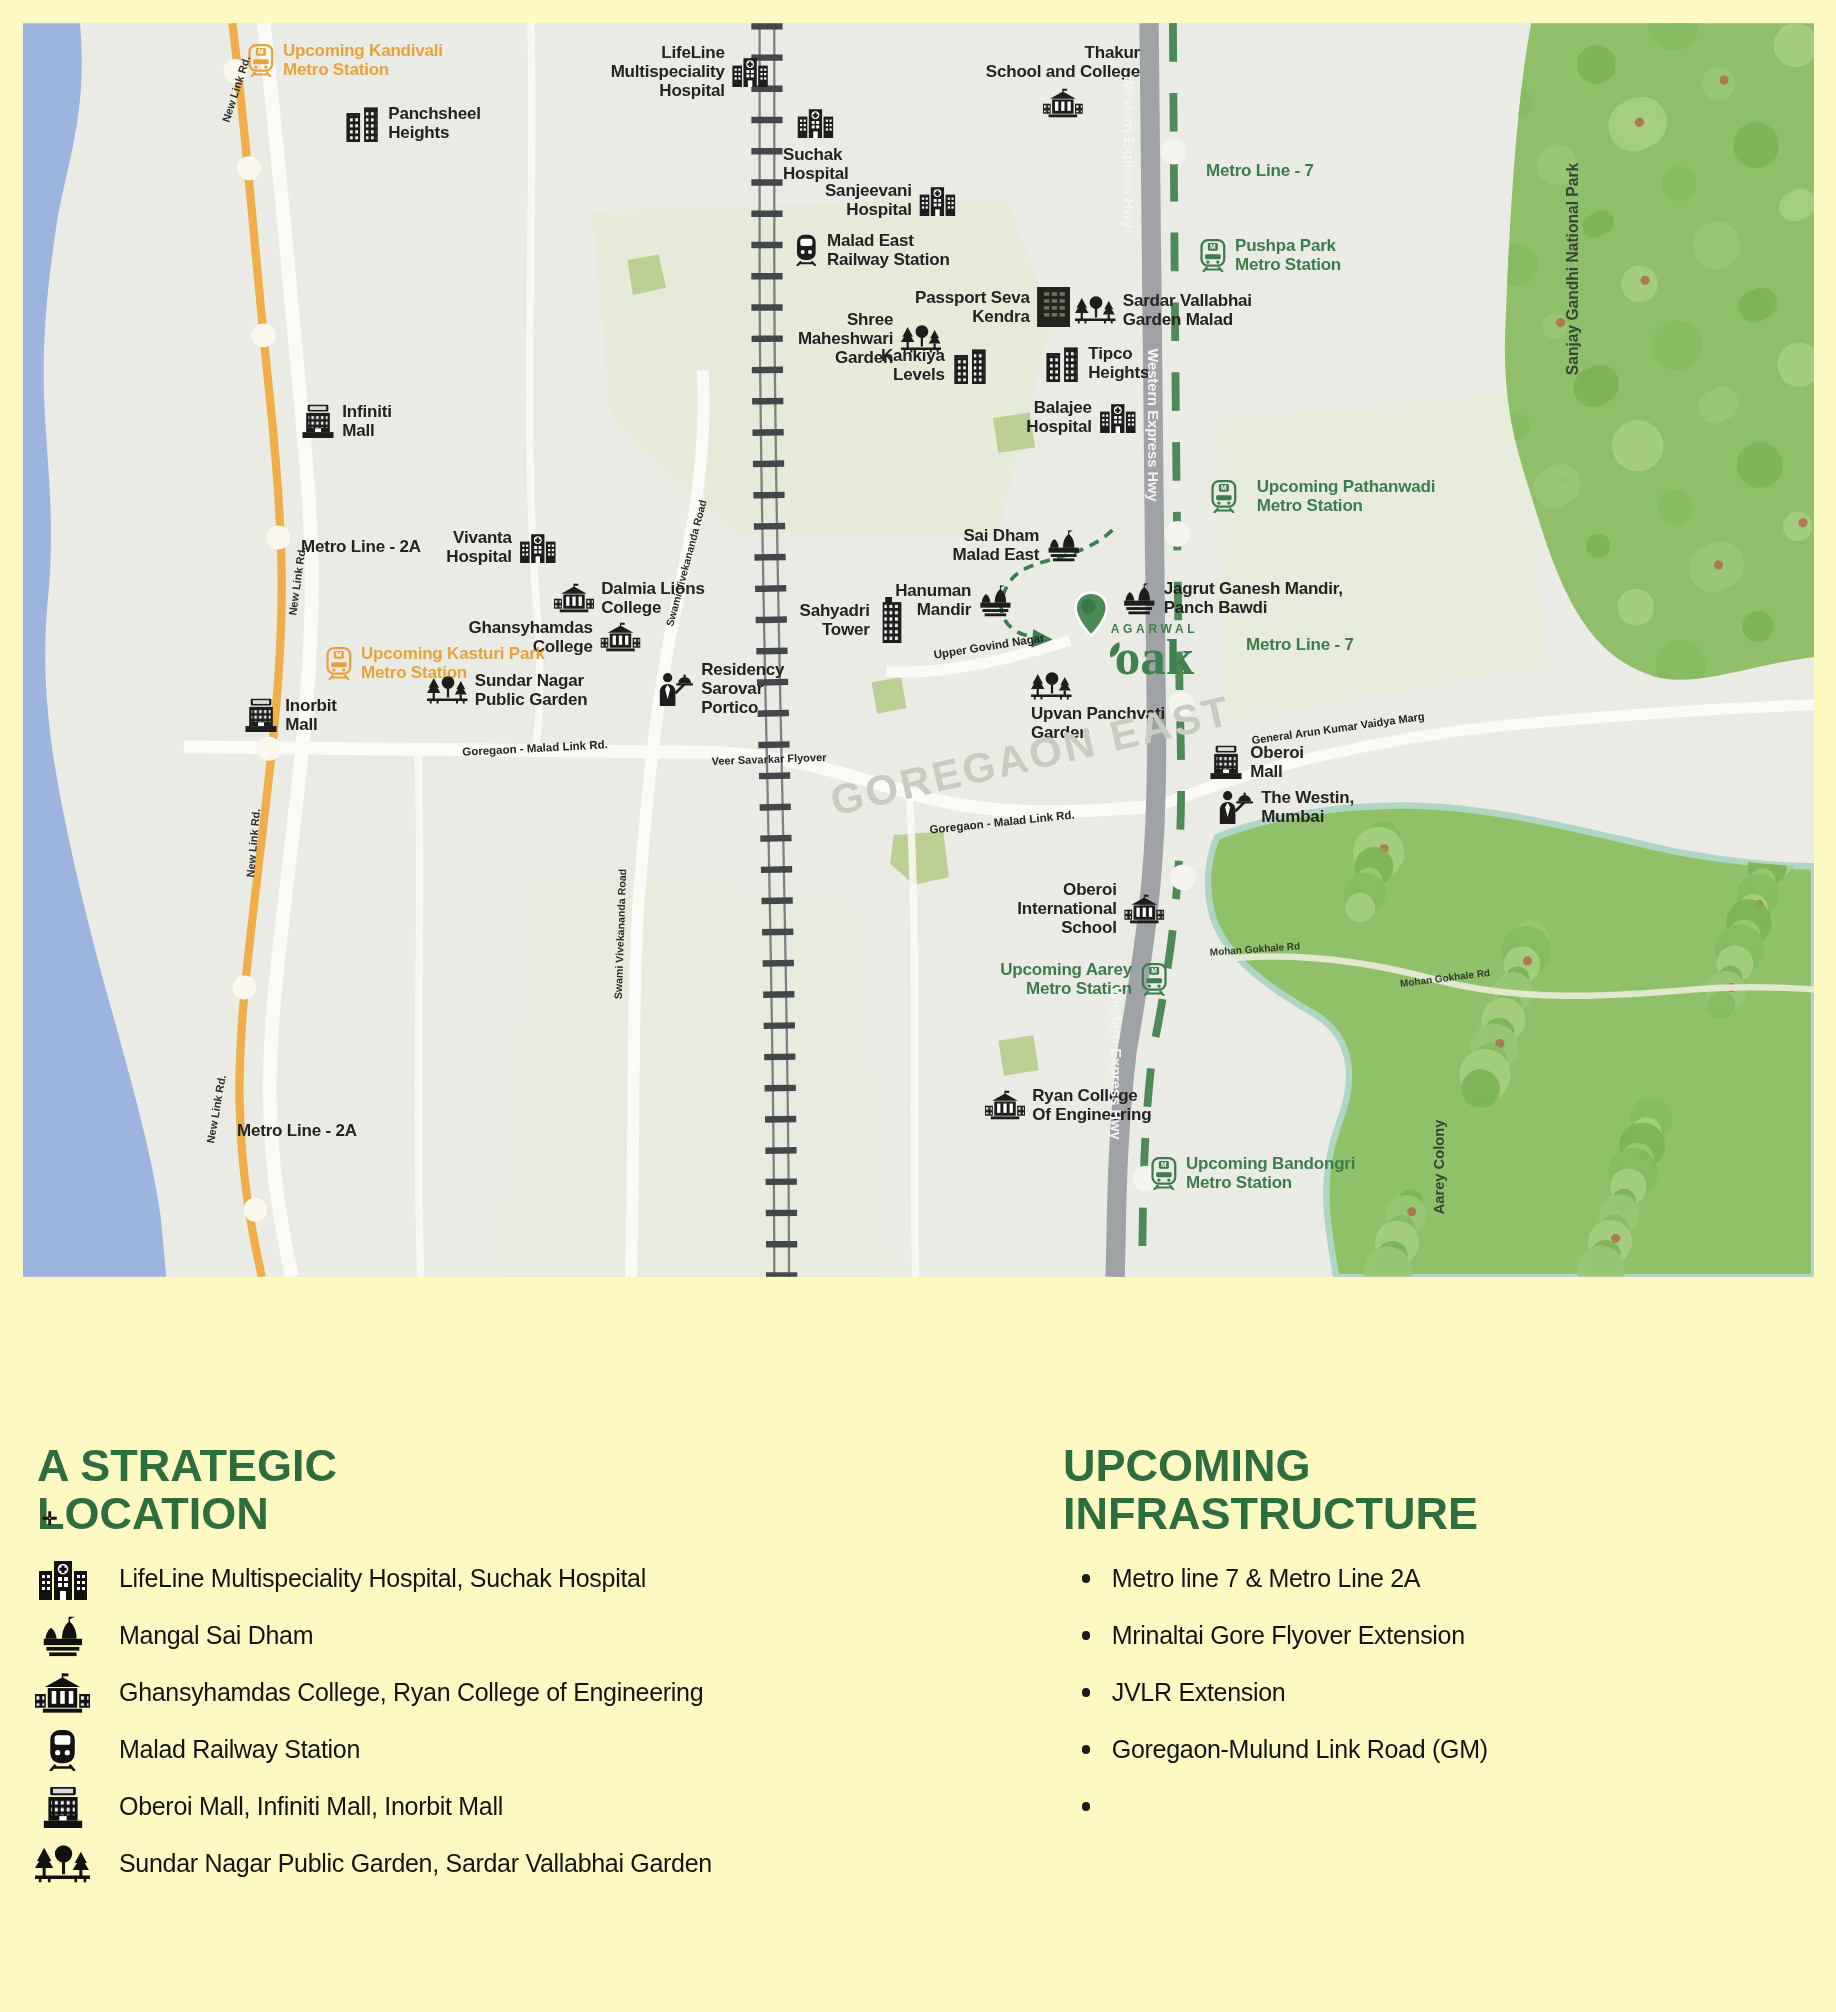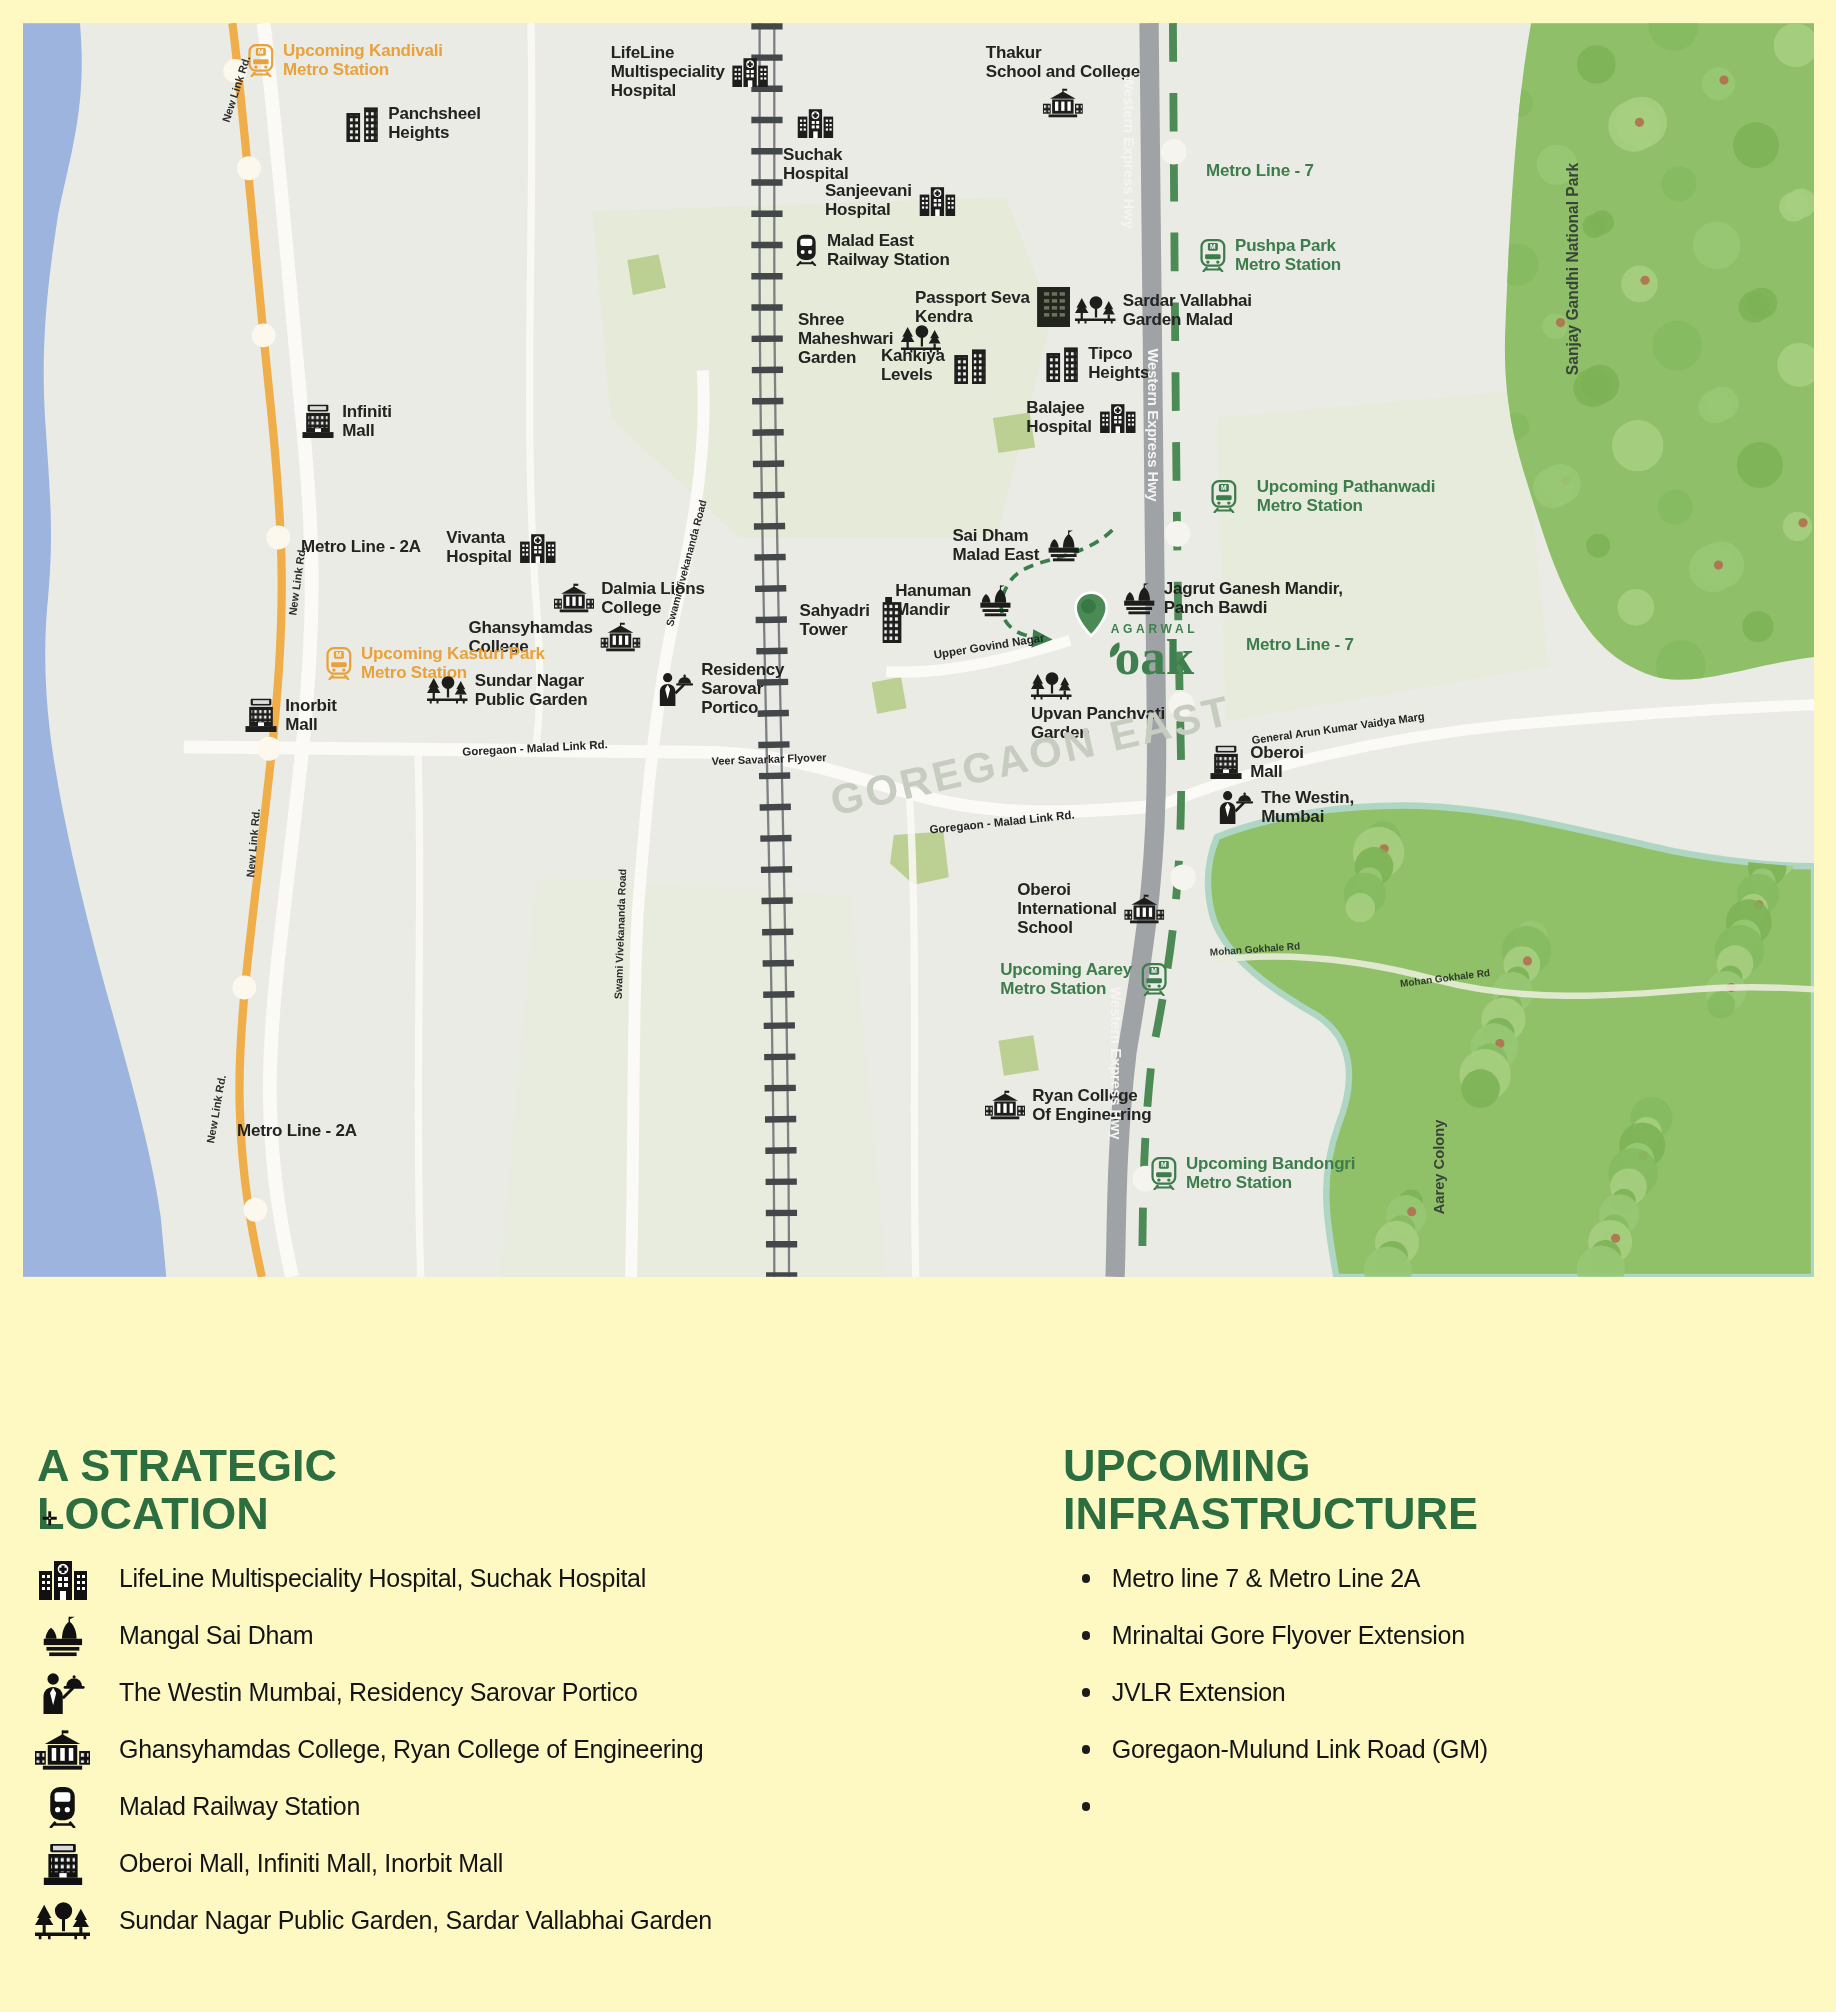--- a/index.html
+++ b/index.html
@@ -3,21 +3,21 @@
 <meta charset="utf-8">
 <style>
   html,body{margin:0;padding:0;background:#fff;}
   body{width:1837px;height:2013px;position:relative;font-family:"Liberation Sans",sans-serif;}
   .page{position:absolute;inset:0;background:#fef9c3;}
   
   .map{position:absolute;left:23px;top:23px;width:1791px;height:1254px;background:#e9ebe4;overflow:hidden;}
   .map svg.base{position:absolute;left:0;top:0;width:1791px;height:1254px;display:block;}
   .lm{position:absolute;display:flex;align-items:center;gap:7.3px;}
   .lm.left{transform:translateX(-100%);}
-  .lm.left .lm-label{order:0;}
+  .lm.left .lm-label{text-align:right;order:0;}
   .lm.left .ic{order:1;}
   .lm.below{flex-direction:column;align-items:flex-start;gap:2.8px;}
   .lm-label{font-size:17px;font-weight:700;letter-spacing:-0.2px;line-height:1.12;color:#232321;white-space:pre-line;}
   .lm .ic{flex:0 0 auto;display:block;}
   .lm .ic svg{display:block;width:auto;}
   .ic-hospital svg{height:31px}.ic-building svg{height:37px}.ic-tower svg{height:46px}
   .ic-school svg{height:30px}.ic-train svg{height:32px}.ic-metro svg{height:34px}
   .ic-garden svg{height:30px}.ic-mall svg{height:34px}.ic-temple svg{height:33px}
   .ic-butler svg{height:34px}.ic-photo svg{height:40px}
   .rl{position:absolute;white-space:nowrap;font-weight:700;}
@@ -975,34 +975,20 @@
             <path d="M11 14c-4 3-6 8-6 12h12c0-4-2-9-6-12z" fill="#111"></path>
             <rect x="3" y="26" width="42" height="7" fill="#111"></rect>
             <rect x="6" y="35" width="36" height="4" fill="#111"></rect>
             <rect x="9" y="41" width="30" height="4" fill="#111"></rect>
           </svg>
         </span>
         <span class="item-label">Mangal Sai Dham</span>
       </div>
       <div class="loc-item">
         <span class="item-icon">
-          <svg viewBox="0 0 52 48">
-            <circle cx="15" cy="8" r="6.5" fill="#111"></circle>
-            <path d="M4 48V28c0-7 5-11 11-11s11 4 11 11v20z" fill="#111"></path>
-            <path d="M15 18l-3.5 6 3.5 14 3.5-14z" fill="#fff"></path>
-            <path d="M26 30l12-12" stroke="#111" stroke-width="3.5"></path>
-            <path d="M30 16a9 9 0 0 1 18 0z" fill="#111"></path>
-            <rect x="27" y="16" width="24" height="3.2" rx="1.6" fill="#111"></rect>
-            <circle cx="39" cy="5.5" r="1.8" fill="#111"></circle>
-          </svg>
-        </span>
-        <span class="item-label">The Westin Mumbai, Residency Sarovar Portico</span>
-      </div>
-      <div class="loc-item">
-        <span class="item-icon">
           <svg viewBox="0 0 56 42">
             <path d="M28 1v5" stroke="#111" stroke-width="1.6"></path>
             <path d="M28 1h6v3h-6z" fill="#111"></path>
             <path d="M28 5 46 15H10Z" fill="#111"></path>
             <rect x="13" y="16" width="30" height="20" fill="#111"></rect>
             <g fill="#fff">
               <rect x="17" y="19" width="4.6" height="13"></rect>
               <rect x="25.7" y="19" width="4.6" height="13"></rect>
               <rect x="34.4" y="19" width="4.6" height="13"></rect>
             </g>

